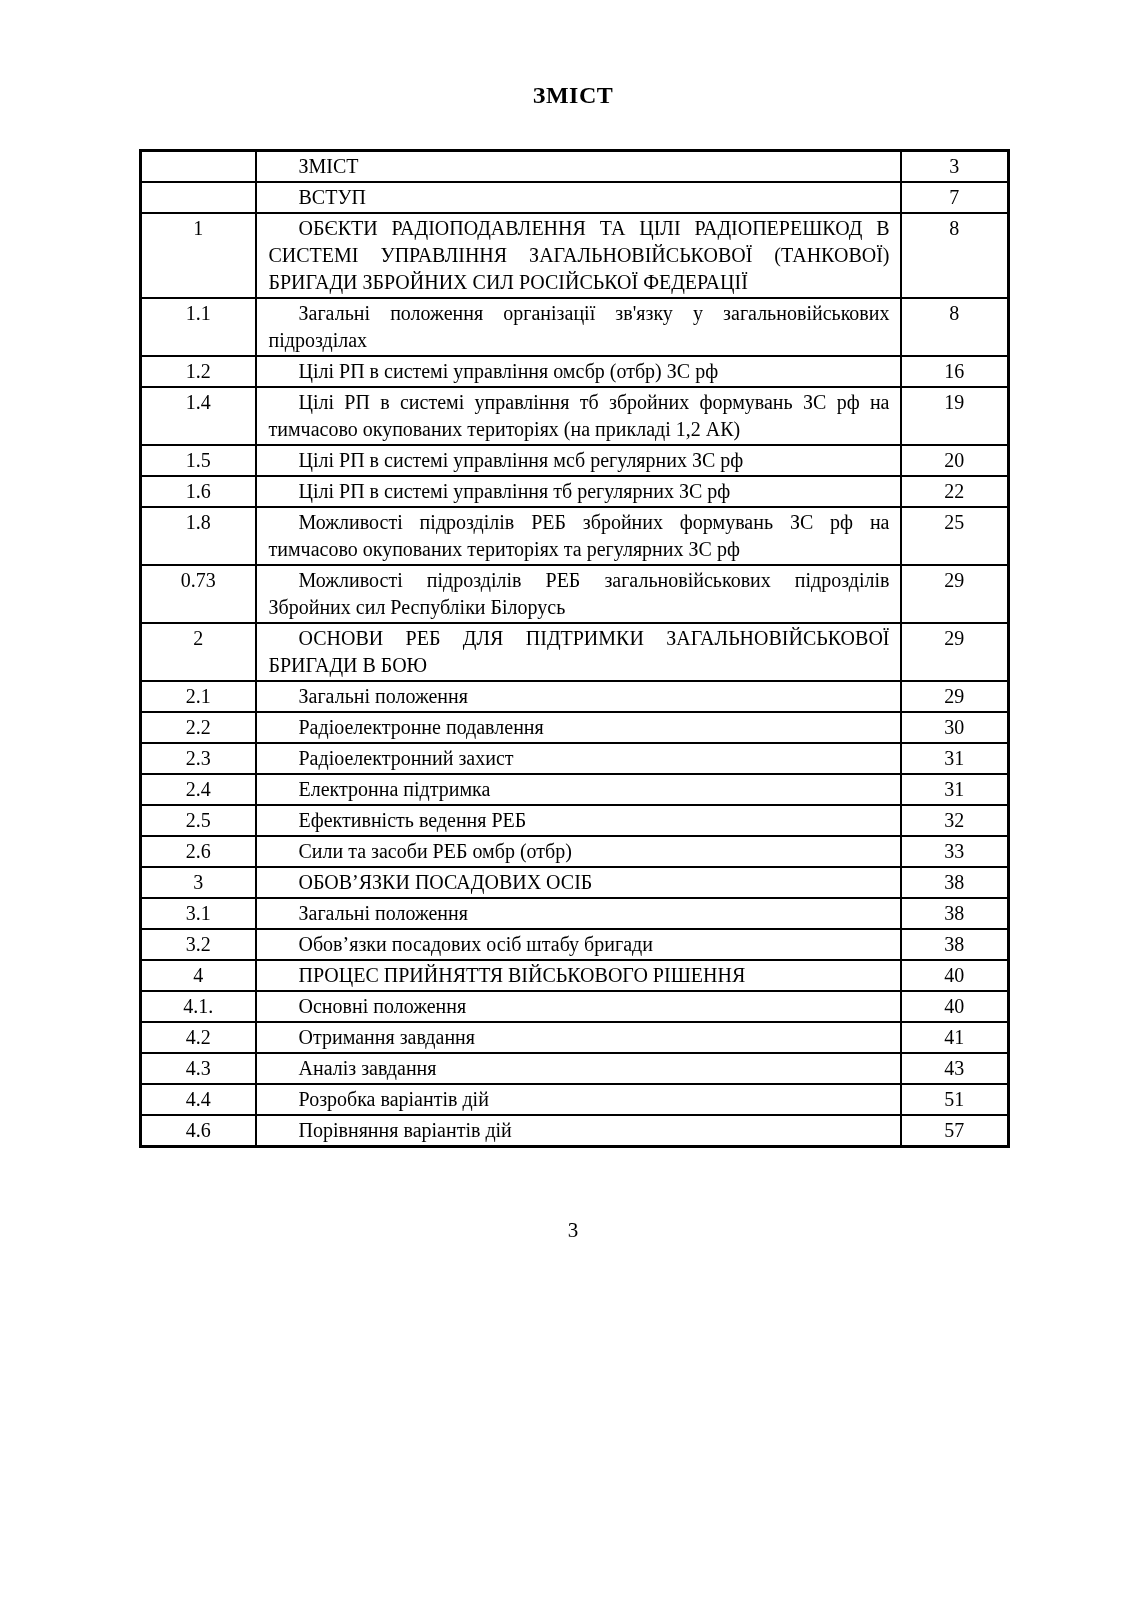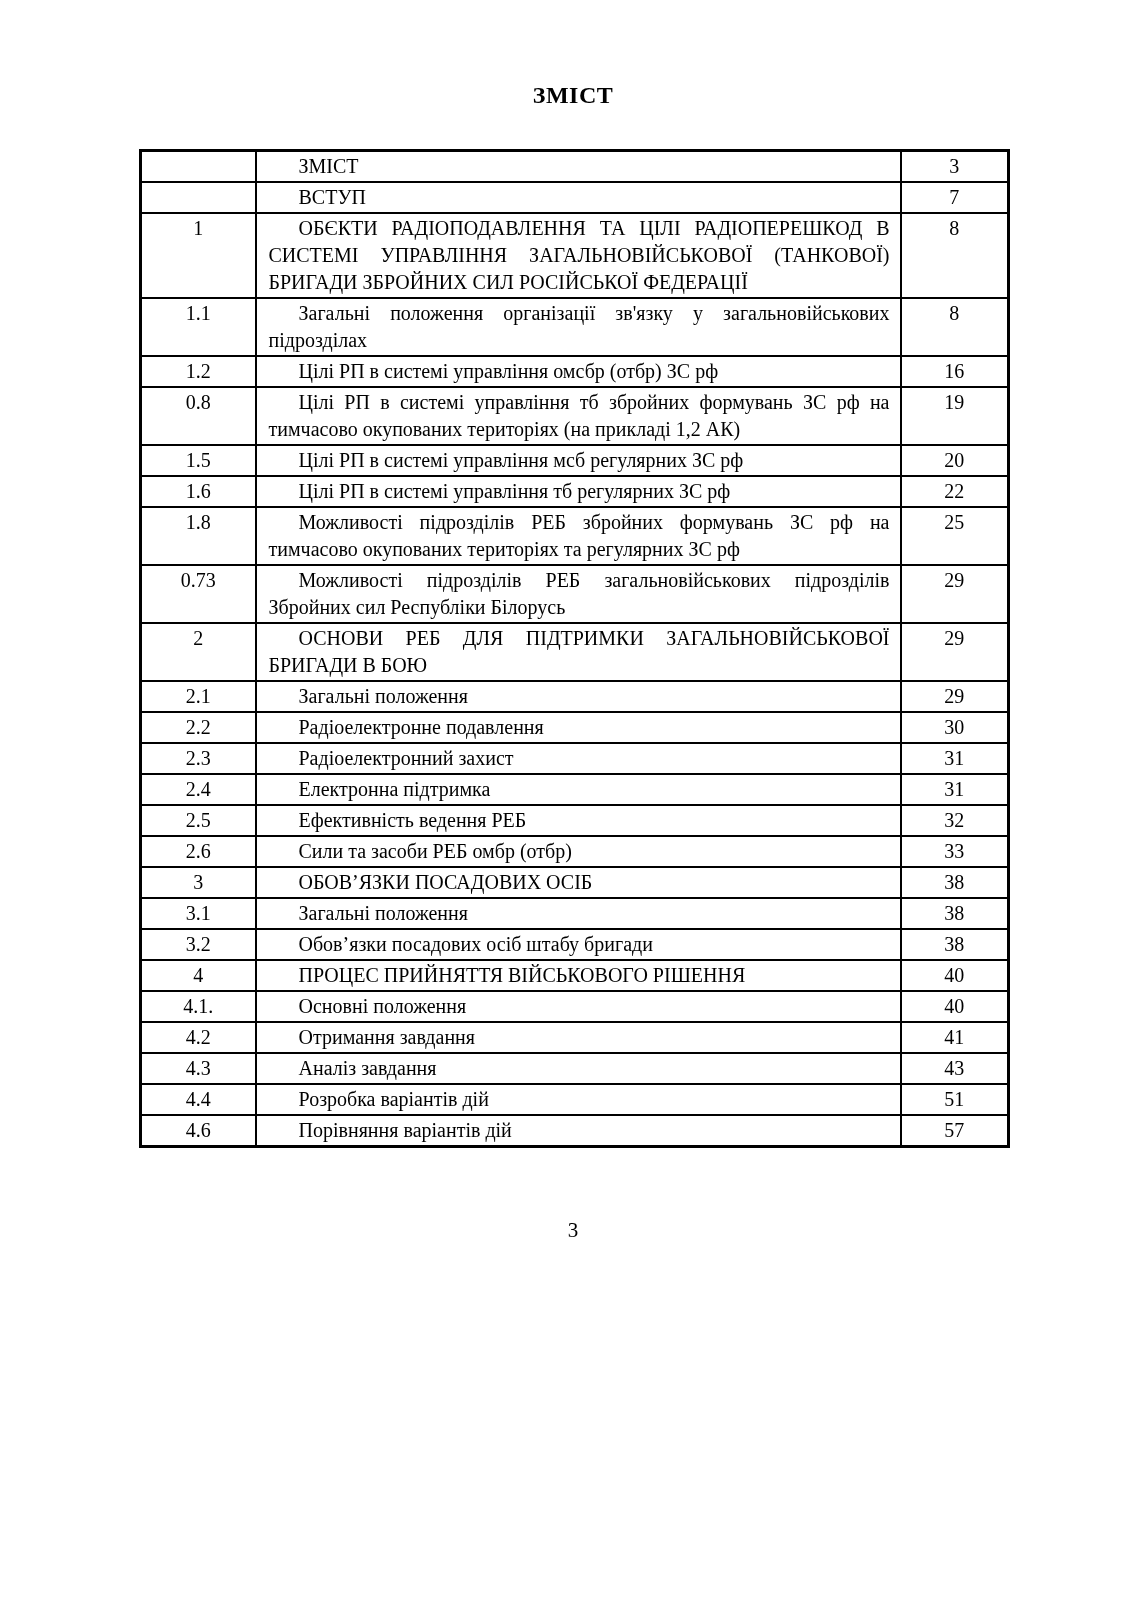--- a/index.html
+++ b/index.html
@@ -91,21 +91,21 @@
     <td class="num-cell">1.1</td>
     <td class="title-cell">Загальні положення організації зв'язку у загальновійськових підрозділах</td>
     <td class="page-cell">8</td>
   </tr>
       <tr>
     <td class="num-cell">1.2</td>
     <td class="title-cell">Цілі РП в системі управління омсбр (отбр) ЗС рф</td>
     <td class="page-cell">16</td>
   </tr>
       <tr>
-    <td class="num-cell">0.8</td>
+    <td class="num-cell">1.4</td>
     <td class="title-cell">Цілі РП в системі управління тб збройних формувань ЗС рф на тимчасово окупованих територіях (на прикладі 1,2 АК)</td>
     <td class="page-cell">19</td>
   </tr>
       <tr>
     <td class="num-cell">1.5</td>
     <td class="title-cell">Цілі РП в системі управління мсб регулярних ЗС рф</td>
     <td class="page-cell">20</td>
   </tr>
       <tr>
     <td class="num-cell">1.6</td>

